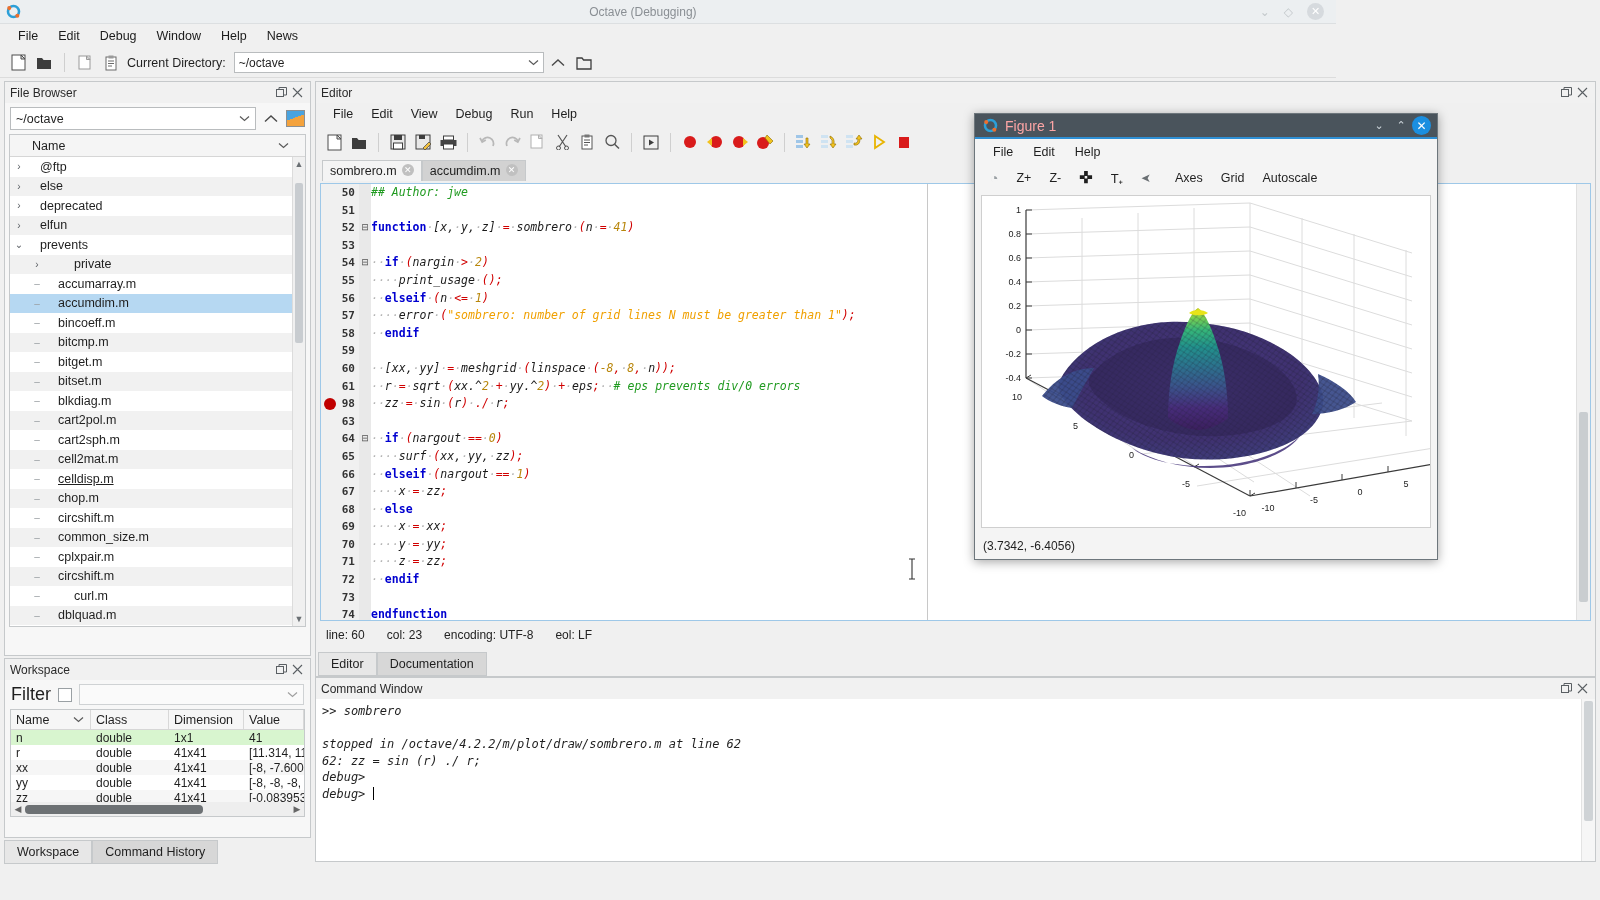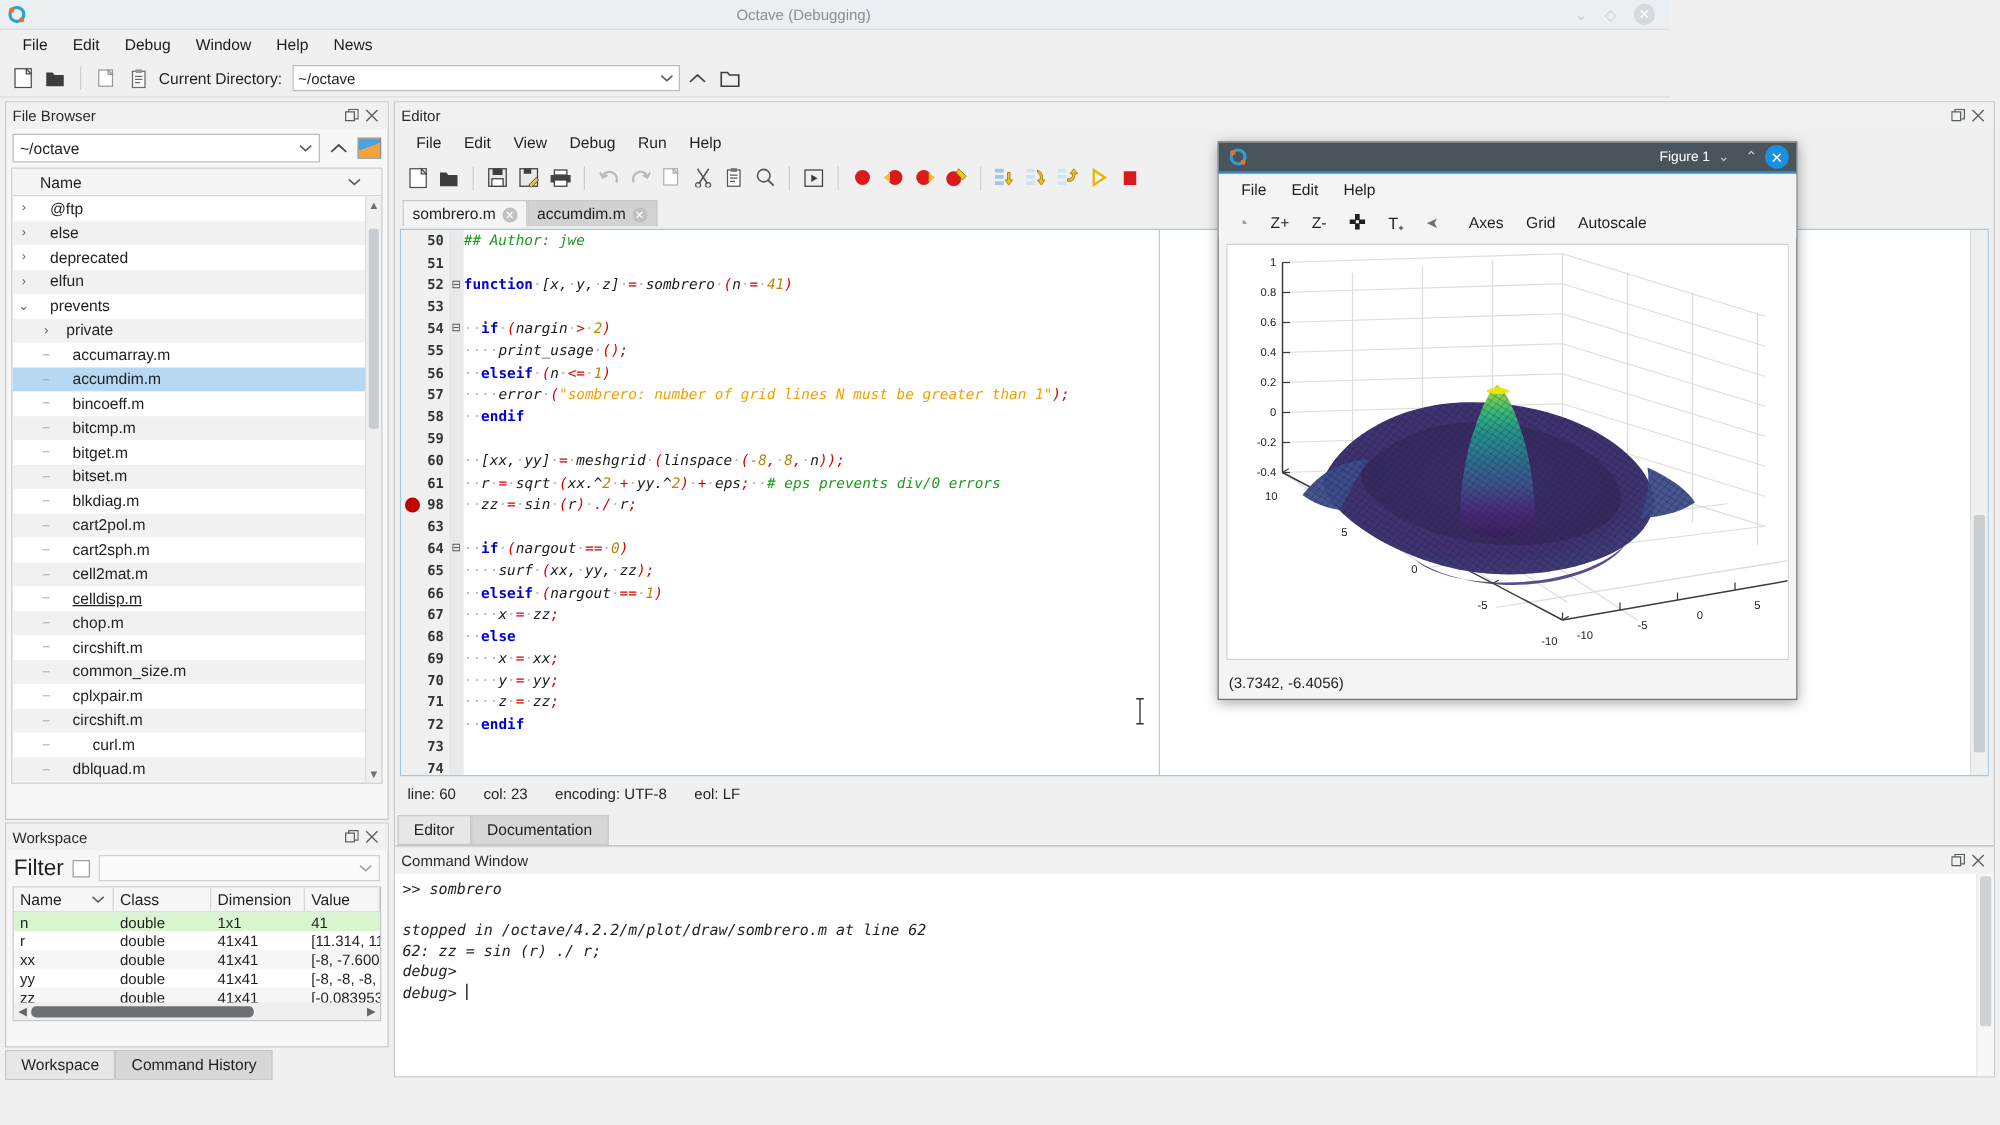--- a/index.html
+++ b/index.html
@@ -97,21 +97,21 @@
   .btabs { position:absolute; left:4px; top:840px; display:flex; font-size:12.5px; }
   .btab { padding:4px 12px; border:1px solid #c6c9cb; background:#e7e7e7; }
   .btab.active { background:#d7d7d7; }
 
   
   #editor { left:315px; top:81px; width:1281px; height:596px; background:#f0f0f0; }
   .edmenu { height:22px; display:flex; align-items:center; padding-left:8px; }
   .edmenu .mi { padding:2px 9px; font-size:12.5px; }
   .edtoolbar { height:34px; display:flex; align-items:center; padding:0 6px; gap:1px;}
   .edtab-row { height:22px; display:flex; align-items:flex-end; padding-left:6px; }
-  .edtab { display:flex; align-items:flex-end; gap:5px; padding:3px 7px; font-size:12.5px;
+  .edtab { display:flex; align-items:flex-start; gap:5px; padding:3px 7px; font-size:12.5px;
            border:1px solid #c6c9cb; border-bottom:none; background:#f4f4f4; }
   .edtab.active { background:#d2d2d2; }
   .tabx { width:12px;height:12px;border-radius:50%;background:#c0c0c0;color:#fff;
           font-size:9px;display:flex;align-items:center;justify-content:center; }
   .edbody { position:absolute; left:4px; right:4px; top:101px; height:438px;
             border:1px solid #9ec8e8; background:#fff; display:flex; overflow:hidden;}
   .gutter { width:38px; background:#f0f0f0; text-align:right; padding-right:4px; position:relative;}
   .foldcol { width:12px; background:#e9e9e9; position:relative; }
   .codearea { flex:1; position:relative; font-family:"DejaVu Sans Mono", monospace; }
   .codeline { height:17.6px; line-height:17.6px; font-size:11.5px; white-space:pre;
@@ -139,21 +139,21 @@
   .cwbody { font-family:"DejaVu Sans Mono", monospace; font-size:12px; font-style:italic;
             padding:4px 6px; line-height:16.5px; }
   .cwscroll { position:absolute; right:0; top:21px; bottom:0; width:14px; background:#f6f6f6;
               border-left:1px solid #e3e3e3; }
 
   
   #figure { position:absolute; left:974px; top:113px; width:464px; height:447px;
             border:1px solid #6d767c; box-shadow:0 2px 10px rgba(0,0,0,.35); background:#f4f4f4; }
   .figtitle { height:25px; background:#4a545c; display:flex; align-items:center;
               border-bottom:2px solid #2e8fd4; }
-  .figtitle .t { flex:1; text-align:right; color:#ffffff; font-size:11px; }
+  .figtitle .t { flex:1; text-align:left; color:#fca5a5; font-size:14px; }
   .figbtn { width:22px; color:#cdd5da; display:flex;align-items:center;justify-content:center;font-size:11px;}
   .figclose { width:19px;height:19px;border-radius:50%;background:#1b8fe0;color:#fff;
               display:flex;align-items:center;justify-content:center;font-size:12px;margin-right:6px;}
   .figmenu { height:25px; display:flex; align-items:center; padding-left:8px; background:#f4f4f4;}
   .figmenu .mi { padding:2px 10px; font-size:12.5px; }
   .figtool { height:27px; display:flex; align-items:center; padding-left:8px; gap:4px;
              background:#f4f4f4; font-size:12.5px; }
   .figtool .it { padding:2px 7px; }
   .figcanvas { position:absolute; left:6px; top:81px; right:6px; height:333px;
                background:#fff; border:1px solid #cfcfcf; overflow:hidden;}
@@ -302,21 +302,21 @@
             <span class="nm" style="margin-left: 12px;">elfun</span>
           </div>
           <div class="fbrow">
             <span style="width: 0px;"></span>
             <span class="tw">⌄</span>
             <span class="nm" style="margin-left: 12px;">prevents</span>
           </div>
           <div class="fbrow alt">
             <span style="width: 18px;"></span>
             <span class="tw">›</span>
-            <span class="nm" style="margin-left: 7px;">private</span>
+            <span class="nm" style="margin-left: 28px;">private</span>
           </div>
           <div class="fbrow">
             <span style="width: 18px;"></span>
             <span class="tw2">–</span>
             <span class="nm" style="margin-left: 12px;">accumarray.m</span>
           </div>
           <div class="fbrow sel">
             <span style="width: 18px;"></span>
             <span class="tw2">–</span>
             <span class="nm" style="margin-left: 12px;">accumdim.m</span>
@@ -750,20 +750,21 @@
           <div class="codeline"><span class="k-dot">··</span><span class="k-kw">if</span><span class="k-dot">·</span><span class="k-op">(</span><span class="k-pl">nargout</span><span class="k-dot">·</span><span class="k-op">==</span><span class="k-dot">·</span><span class="k-num">0</span><span class="k-op">)</span></div>
           <div class="codeline"><span class="k-dot">····</span><span class="k-pl">surf</span><span class="k-dot">·</span><span class="k-op">(</span><span class="k-pl">xx,</span><span class="k-dot">·</span><span class="k-pl">yy,</span><span class="k-dot">·</span><span class="k-pl">zz</span><span class="k-op">);</span></div>
           <div class="codeline"><span class="k-dot">··</span><span class="k-kw">elseif</span><span class="k-dot">·</span><span class="k-op">(</span><span class="k-pl">nargout</span><span class="k-dot">·</span><span class="k-op">==</span><span class="k-dot">·</span><span class="k-num">1</span><span class="k-op">)</span></div>
           <div class="codeline"><span class="k-dot">····</span><span class="k-pl">x</span><span class="k-dot">·</span><span class="k-op">=</span><span class="k-dot">·</span><span class="k-pl">zz</span><span class="k-op">;</span></div>
           <div class="codeline"><span class="k-dot">··</span><span class="k-kw">else</span></div>
           <div class="codeline"><span class="k-dot">····</span><span class="k-pl">x</span><span class="k-dot">·</span><span class="k-op">=</span><span class="k-dot">·</span><span class="k-pl">xx</span><span class="k-op">;</span></div>
           <div class="codeline"><span class="k-dot">····</span><span class="k-pl">y</span><span class="k-dot">·</span><span class="k-op">=</span><span class="k-dot">·</span><span class="k-pl">yy</span><span class="k-op">;</span></div>
           <div class="codeline"><span class="k-dot">····</span><span class="k-pl">z</span><span class="k-dot">·</span><span class="k-op">=</span><span class="k-dot">·</span><span class="k-pl">zz</span><span class="k-op">;</span></div>
           <div class="codeline"><span class="k-dot">··</span><span class="k-kw">endif</span></div>
           <div class="codeline">&nbsp;</div>
+          <div class="codeline"><span class="k-kw">endfunction</span></div>
         </div>
       <div class="edscroll">
         <div class="edthumb" style="top:228px;height:190px"></div>
       </div>
     </div>
 
     <div class="edstatus">
       <span>line: 60</span>
       <span>col: 23</span>
       <span>encoding: UTF-8</span>

